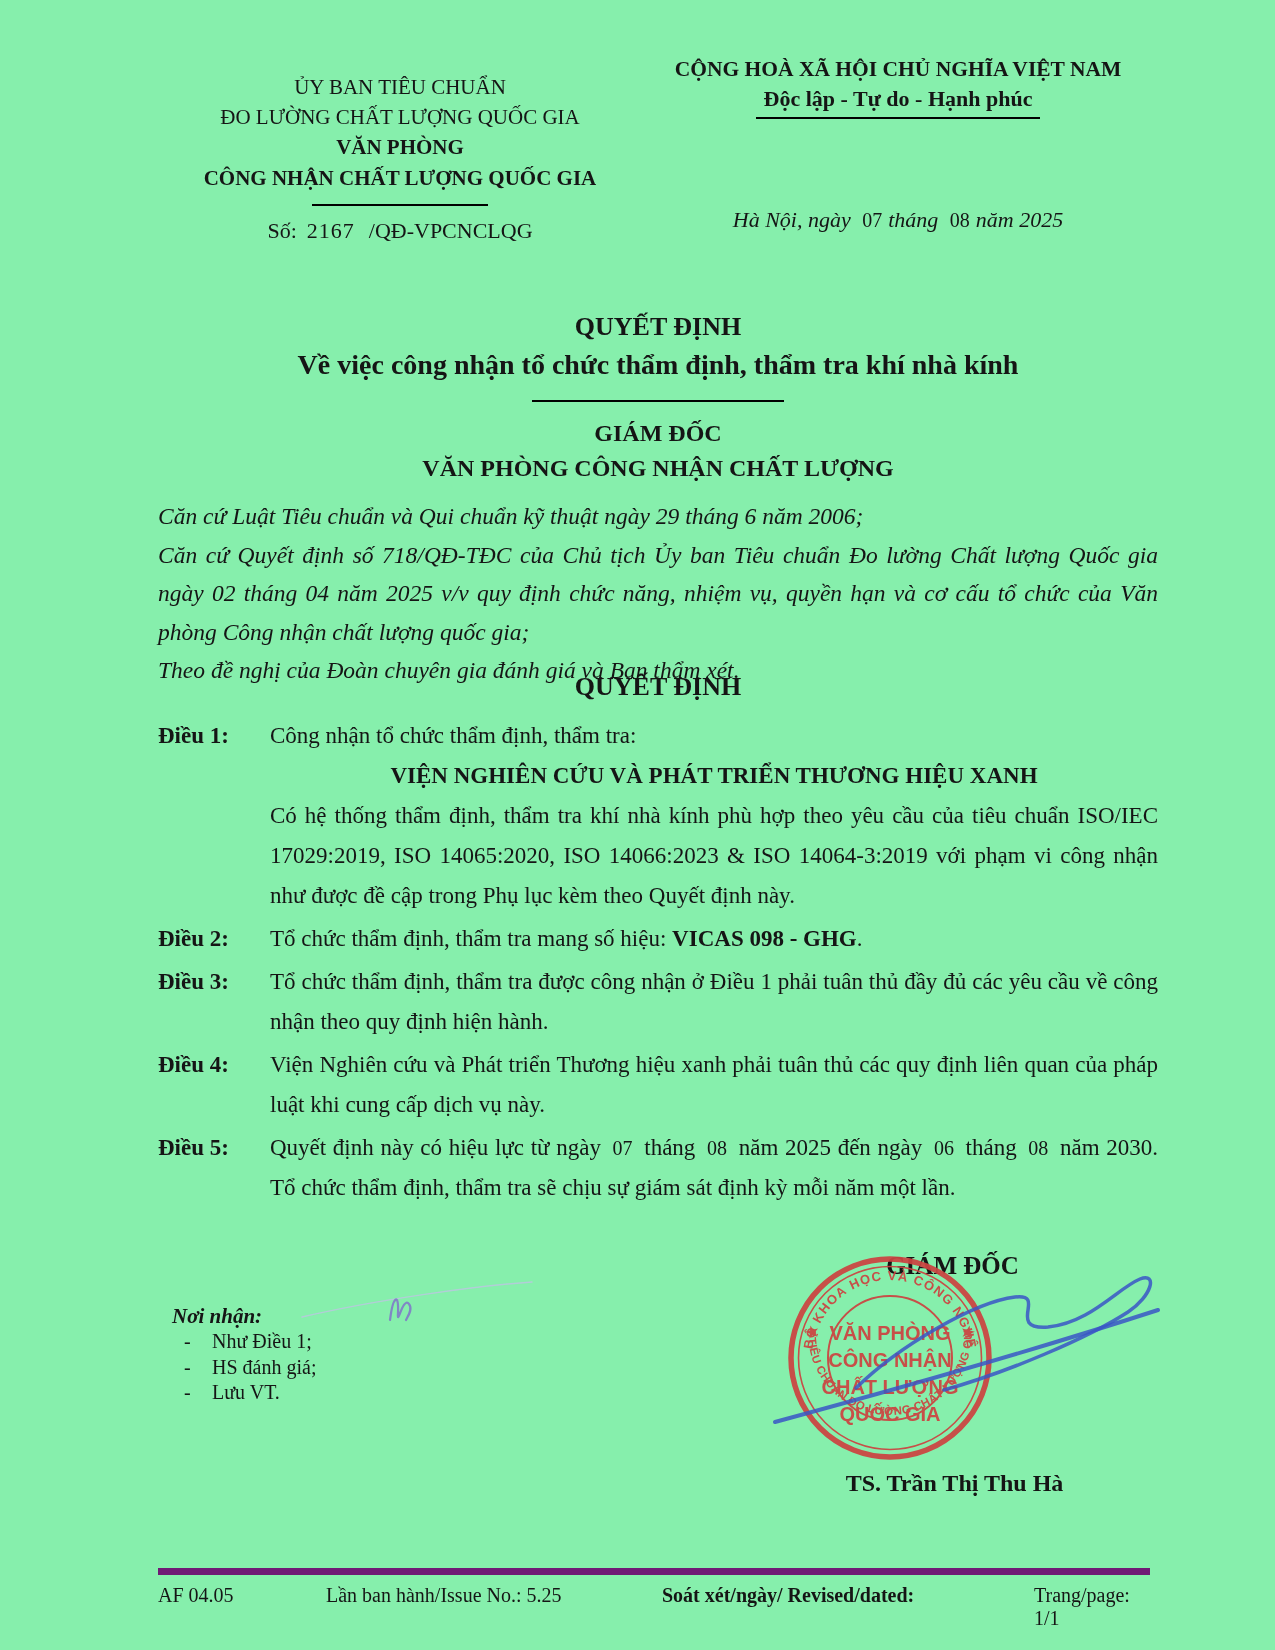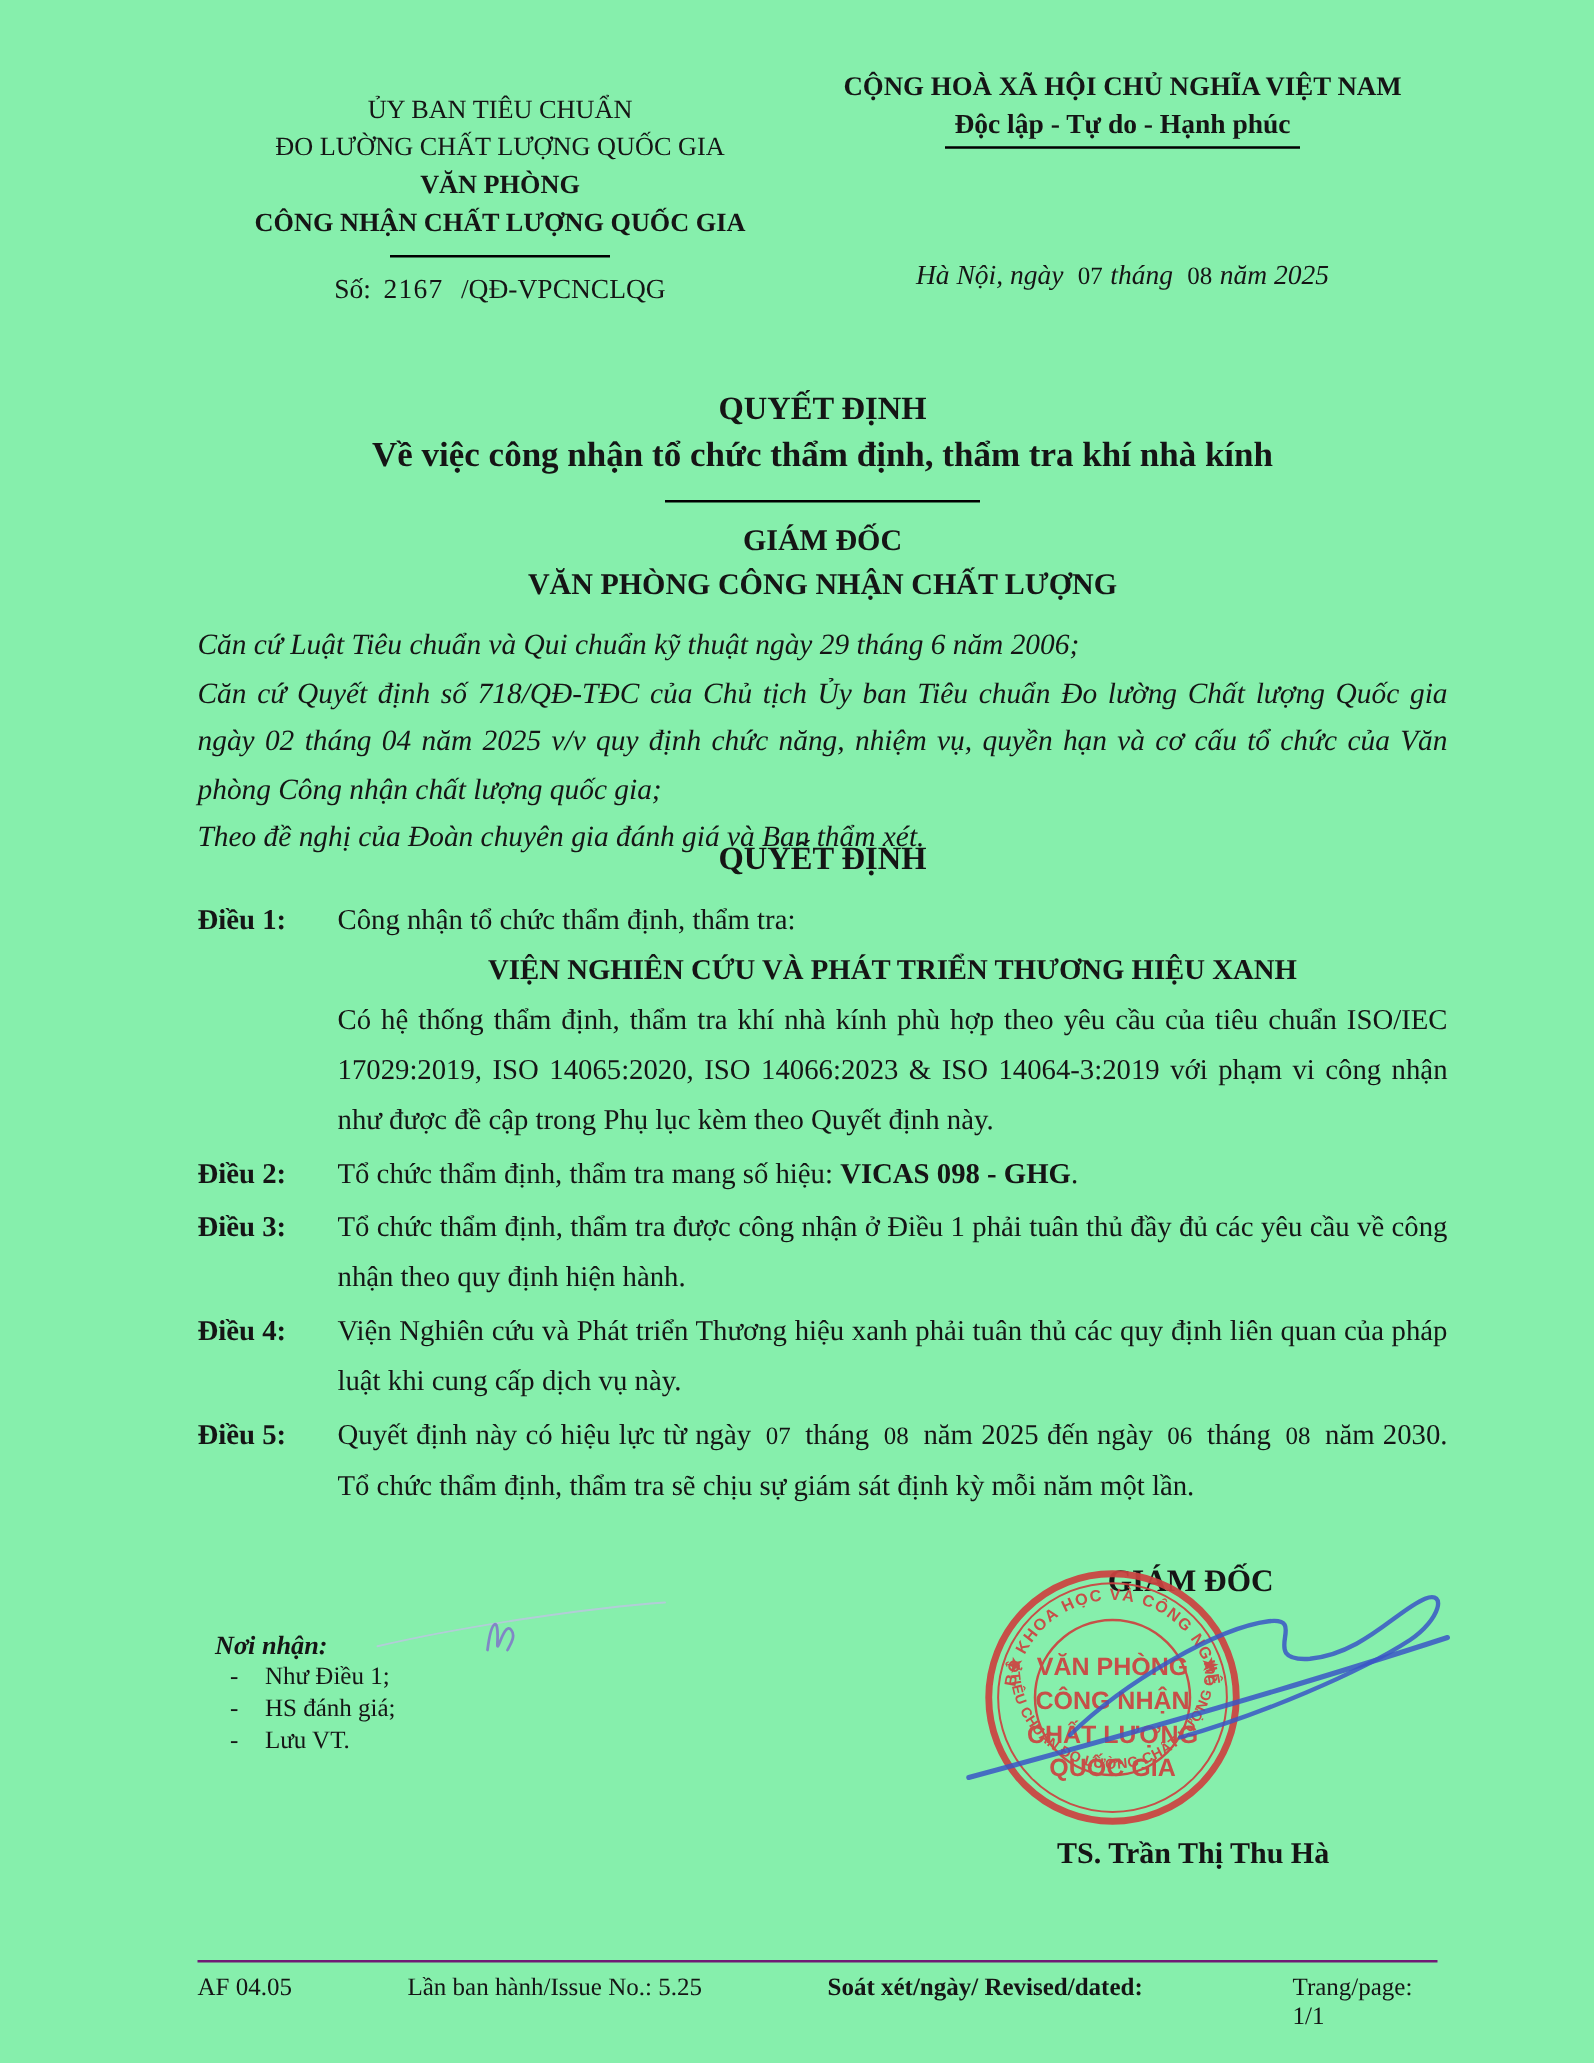--- a/index.html
+++ b/index.html
@@ -54,21 +54,21 @@
   .sign-name { position:absolute; left:792px; top:1470px; width:325px; text-align:center;
     font-weight:bold; font-size:24px; }
   .stamp-svg { position:absolute; left:770px; top:1233px; opacity:0.93; }
   .stamp-svg circle { fill:none; stroke:#cc4341; }
   .stamp-svg text { fill:#cc4341; font-family:"Liberation Sans", sans-serif; font-weight:bold; }
   .sig-svg { position:absolute; left:755px; top:1255px; }
   .sig-svg path { fill:none; stroke:#3a56c5; stroke-linecap:round; stroke-linejoin:round; opacity:0.85; }
   .scribble-svg { position:absolute; left:280px; top:1272px; }
   .scribble-svg path { fill:none; stroke-linecap:round; }
   
-  .footer { position:absolute; left:158px; top:1568px; width:992px; border-top:2px solid #701a75;
+  .footer { position:absolute; left:158px; top:1568px; width:992px; border-top:7px solid #701a75;
     padding-top:9px; display:flex; font-size:20px; }
   .footer .f1 { width:168px; }
   .footer .f2 { width:336px; }
   .footer .f3 { width:372px;font-weight:bold; }
   .footer .f4 { flex:1; }
 </style>
 </head>
 <body>
 
 <div class="page">

